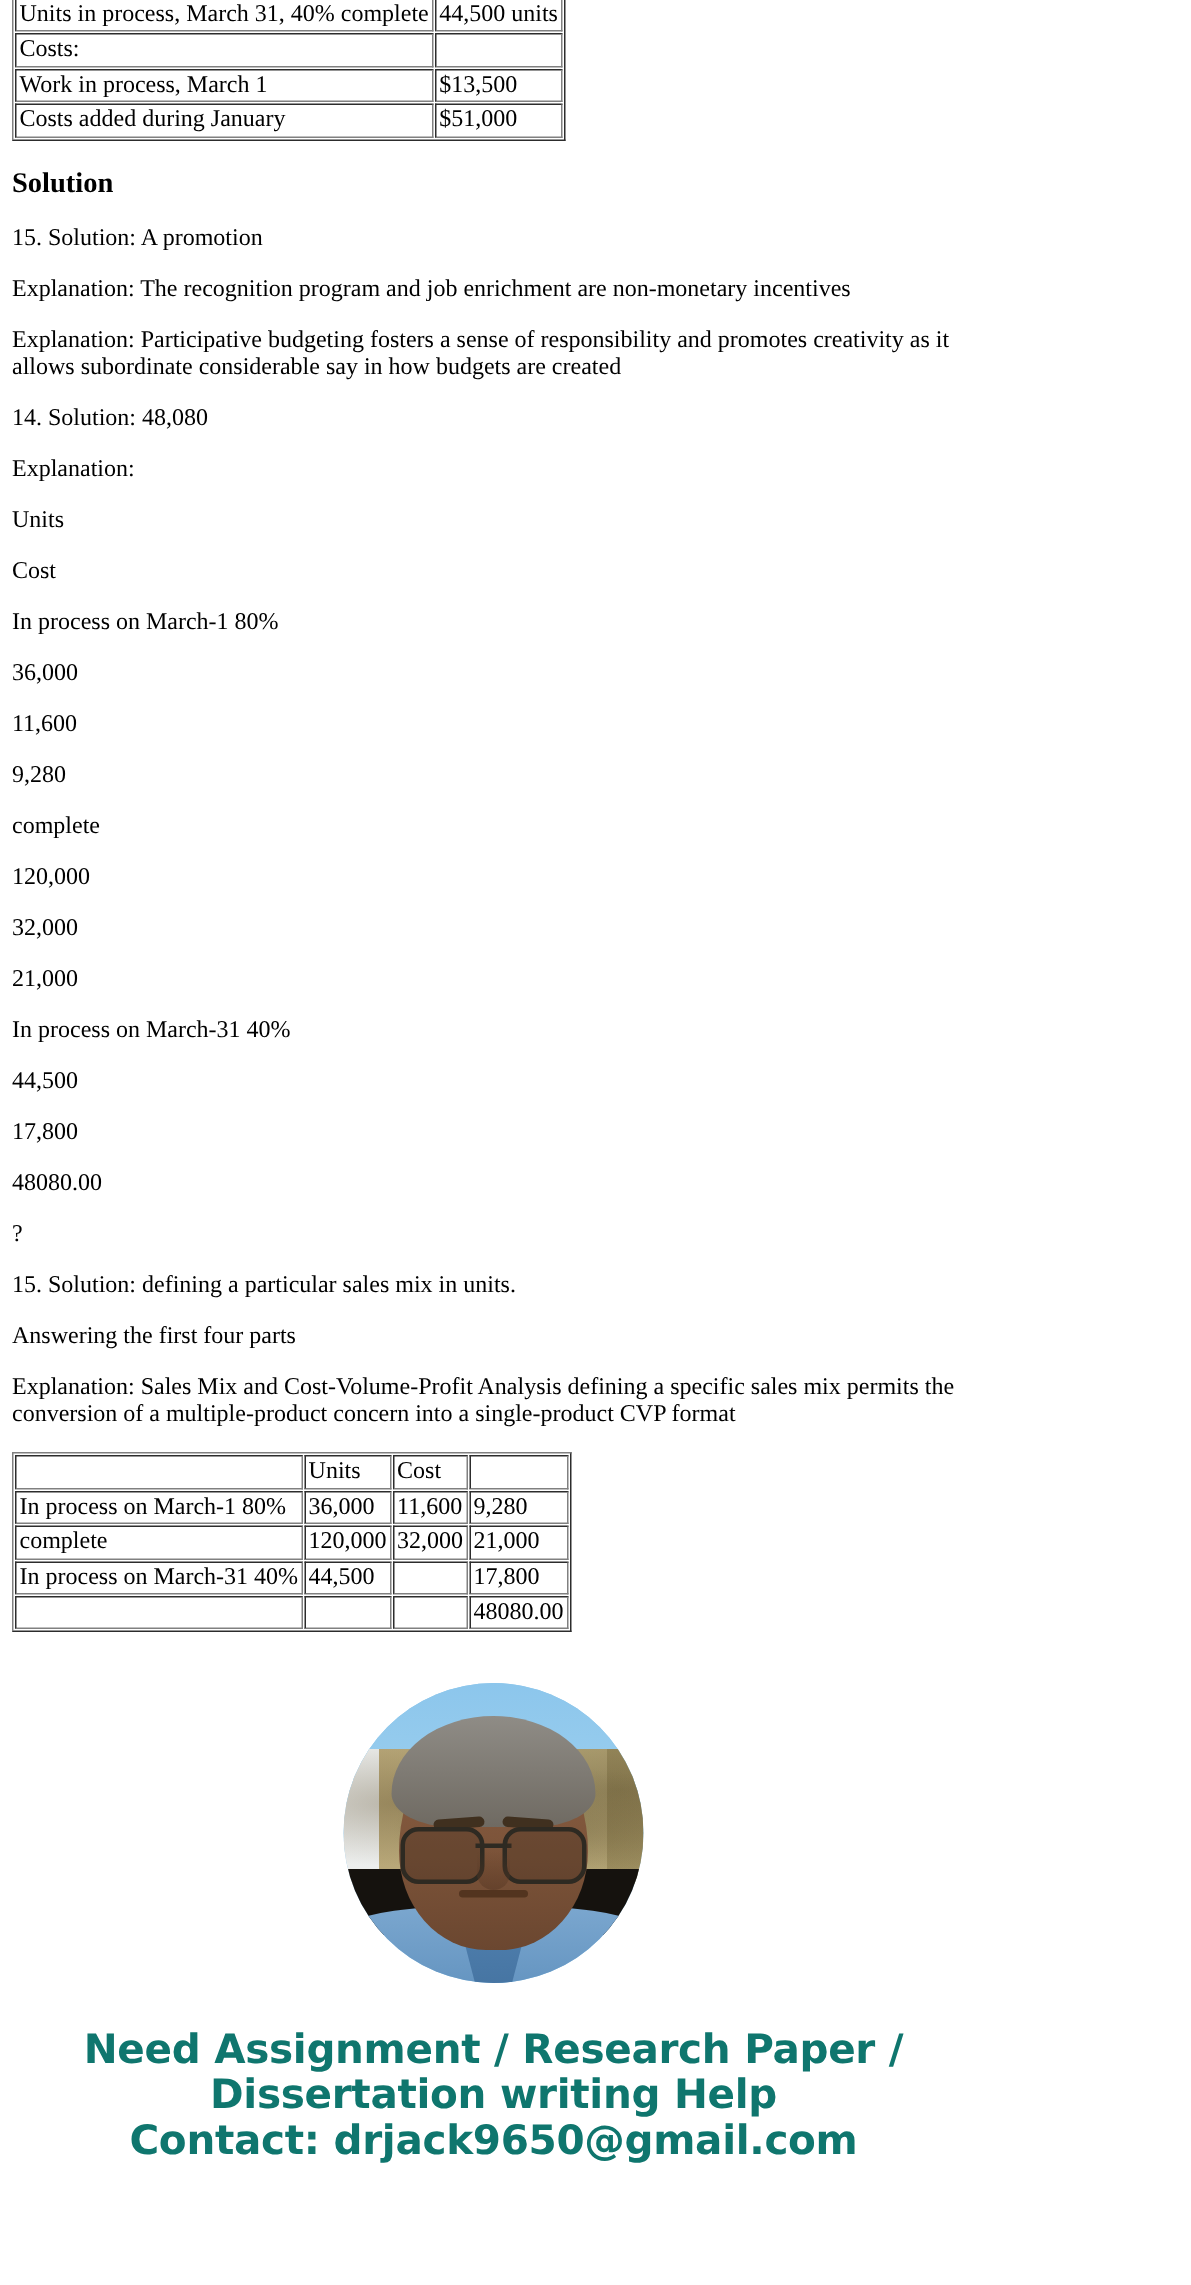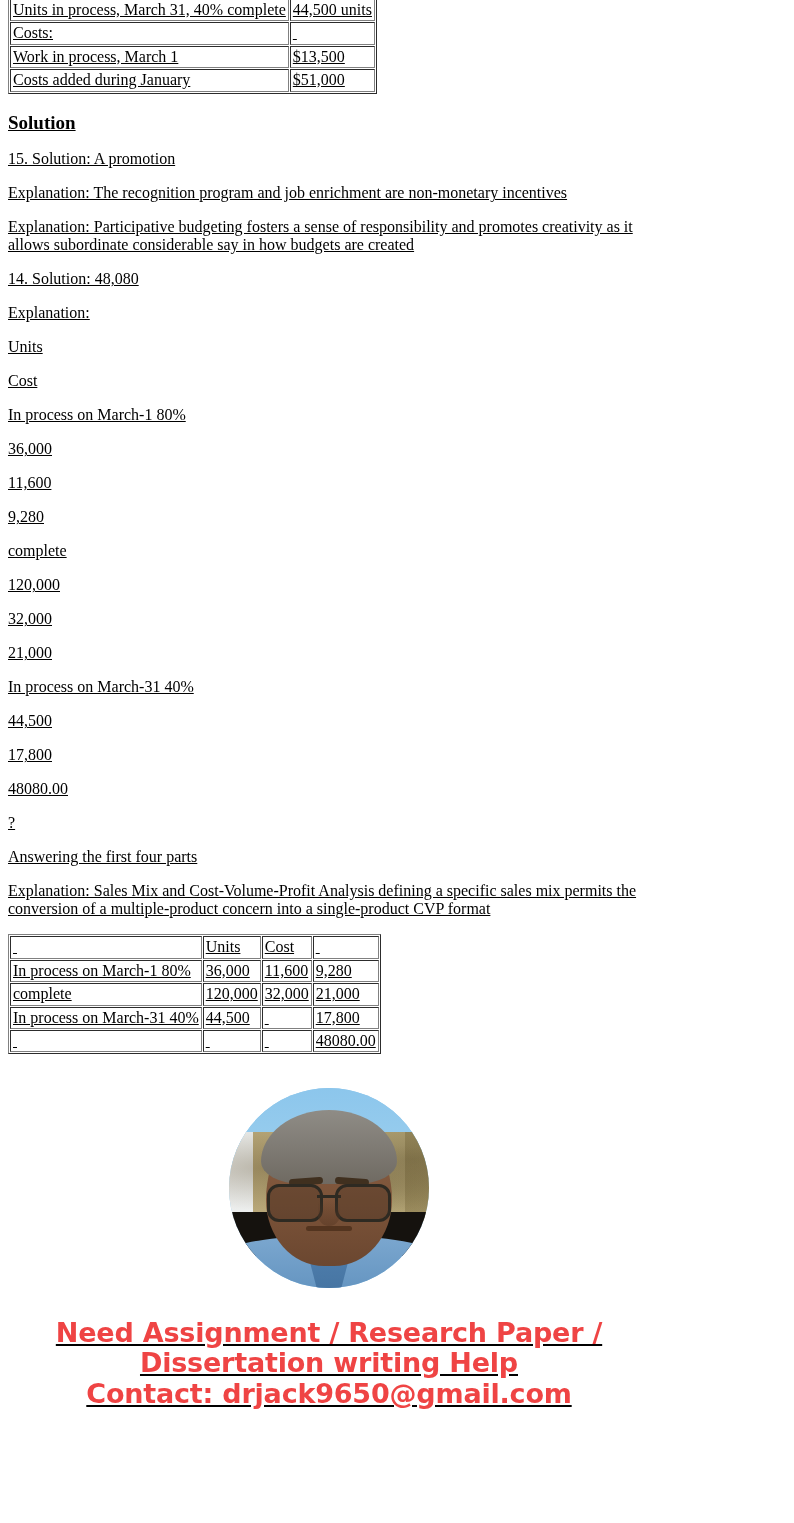--- a/index.html
+++ b/index.html
@@ -12,21 +12,20 @@
     width: 794px;
     min-height: 1523px;
     font-family: "Liberation Serif", "DejaVu Serif", serif;
     color: #000000;
     -webkit-font-smoothing: antialiased;
   }
   .page {
     position: relative;
     width: 658px;
     overflow: hidden;
-    text-decoration: underline;
   }
 
   
   table.doc-table {
     border-collapse: separate;
     border-spacing: 1px;
     border: 1px outset #808080;
     margin: 0 0 0 8px;
     font-size: 16px;
     line-height: 1.15;
@@ -176,21 +175,21 @@
     width: 46px; height: 5px; margin-left: -23px;
     background: #53341f; border-radius: 3px;
   }
 
   
   .promo {
     margin-top: 30px;
     text-align: center;
     font-family: "DejaVu Sans", "Liberation Sans", sans-serif;
     font-weight: bold;
-    color: #ef4444;
+    color: #0f766e;
     letter-spacing: -0.2px;
   }
   .promo-line1 {
     font-size: 27px;
     line-height: 30px;
     margin: 0 auto;
     max-width: 740px;
   }
   .promo-line2 {
     font-size: 27px;
@@ -243,20 +242,21 @@
       <p class="body-line">9,280</p>
       <p class="body-line">complete</p>
       <p class="body-line">120,000</p>
       <p class="body-line">32,000</p>
       <p class="body-line">21,000</p>
       <p class="body-line">In process on March-31 40%</p>
       <p class="body-line">44,500</p>
       <p class="body-line">17,800</p>
       <p class="body-line">48080.00</p>
       <p class="body-line">?</p>
+      <p class="body-line">15. Solution: defining a particular sales mix in units.</p>
       <p class="body-line">Answering the first four parts</p>
       <p class="body-line">Explanation: Sales Mix and Cost-Volume-Profit Analysis defining a specific sales mix permits the conversion of a multiple-product concern into a single-product CVP format</p>
     </div>
 
   <div class="table-two-wrap">
     <table class="doc-table">
       <tbody>
           <tr>
             <td class="empty">&nbsp;</td>
             <td>Units</td>

